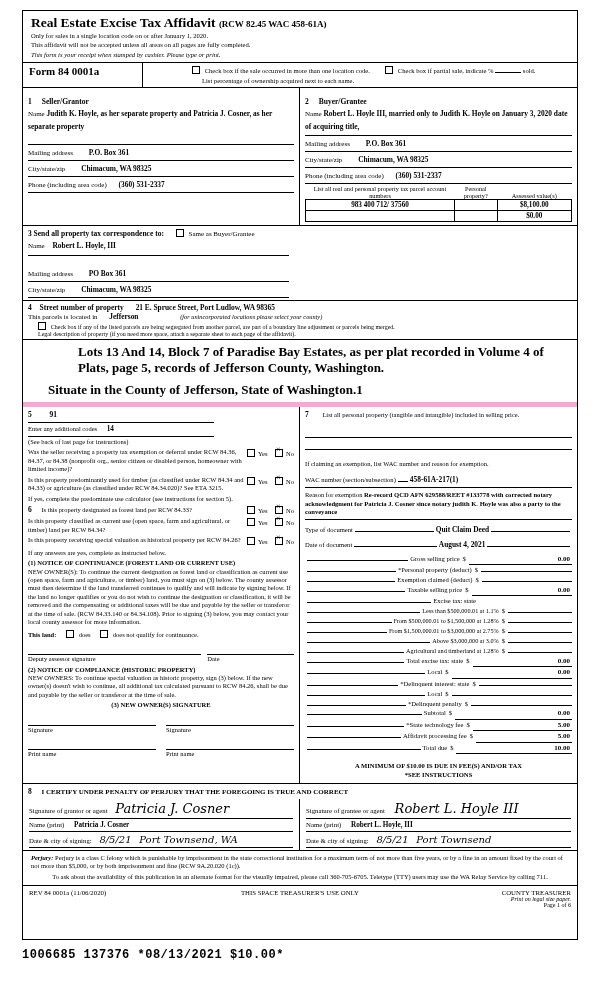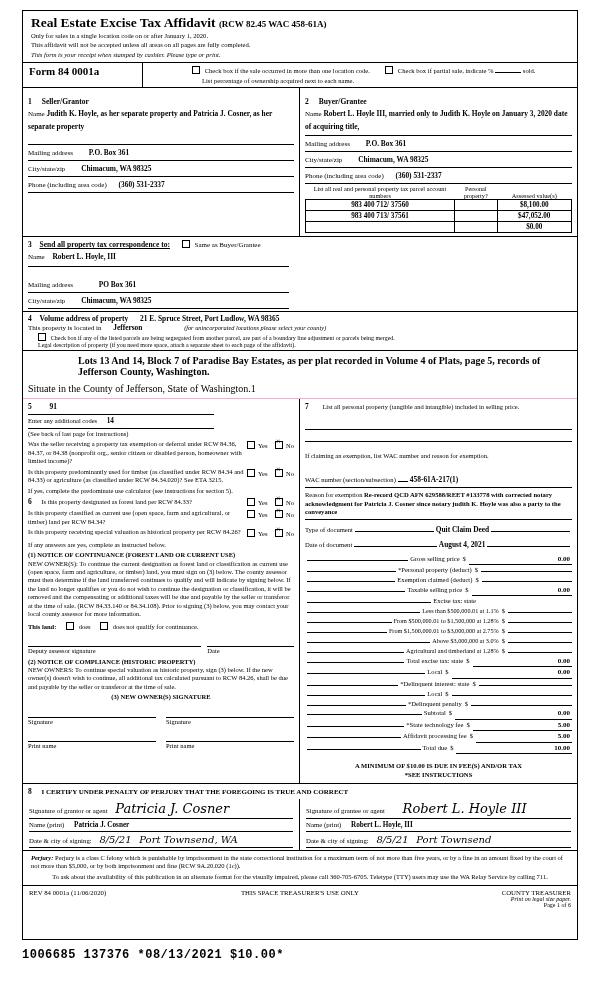--- a/index.html
+++ b/index.html
@@ -33,21 +33,21 @@
   .secnum{font-weight:bold;font-size:7.5px;}
   .lbl{font-size:7px;}
   .fieldline{font-size:7.2px;line-height:1.55;}
   .val{font-weight:bold;font-size:7.4px;}
   .under{border-bottom:1px solid #000;}
   table.tax{width:100%;border-collapse:collapse;font-size:6.6px;margin-top:1px;}
   table.tax th{font-weight:normal;font-size:6.3px;text-align:center;padding:0 1px;vertical-align:bottom;}
   table.tax td{border:1px solid #000;height:10px;font-size:7.2px;font-weight:bold;text-align:center;padding:0 2px;}
   .sec3{border-bottom:1px solid #000;padding:2px 5px;}
   .sec4{border-bottom:1px solid #000;padding:2px 5px;font-size:7px;}
-  .legal{padding:4px 5px 4px 5px;border-bottom:1px solid #f9a8d4;font-size:10px;}
+  .legal{padding:4px 5px 4px 5px;border-bottom:5px solid #f9a8d4;font-size:13px;}
   .legal .lp{margin-left:50px;font-weight:bold;}
   .body2{display:flex;}
   .bcol{width:50%;box-sizing:border-box;padding:3px 5px;font-size:6.5px;line-height:1.3;}
   .bcol.left{border-right:1px solid #000;font-family:Liberation Serif, serif;}
   .q{margin-top:2px;}
   .yn{float:right;white-space:nowrap;font-size:6.5px;}
   .clr{clear:both;}
   .smallb{font-weight:bold;}
   .dline{flex:1;border-bottom:1px solid #000;text-align:right;font-weight:bold;font-size:7px;padding-right:2px;}
   .sig-sec{border-top:1px solid #000;display:flex;}
@@ -168,79 +168,74 @@
             <th style="width:56%;">List all real and personal property tax parcel account numbers</th>
             <th style="width:16%;">Personal property?</th>
             <th style="width:28%;">Assessed value(s)</th>
           </tr>
           <tr>
             <td>983 400 712/ 37560</td>
             <td></td>
             <td>$8,100.00</td>
           </tr>
           <tr>
-            <td>983 400 713/ 37561</td>
-            <td></td>
-            <td>$47,052.00</td>
-          </tr>
-          <tr>
             <td></td>
             <td></td>
             <td>$0.00</td>
           </tr>
         </tbody>
           </table>
       </div>
     </div>
 
     <div class="sec3">
       <div class="fieldline">
         <span class="secnum">3</span>
-        <span class="secnum" style="margin-left:6px;text-decoration:underline;">Send all property tax correspondence to:</span>
+        <span class="secnum" style="">Send all property tax correspondence to:</span>
         <span style="margin-left:10px;" class="cb"></span>
         <span class="lbl">Same as Buyer/Grantee</span>
       </div>
       <div class="fieldline">
         <span class="lbl">Name</span>
         <span class="val" style="margin-left:6px;">Robert L. Hoyle, III</span>
       </div>
       <div class="under" style="height:1px;margin:1px 0 12px 0;width:48%;"></div>
       <div class="fieldline">
         <span class="lbl">Mailing address</span>
-        <span class="val" style="margin-left:24px;">PO Box 361</span>
+        <span class="val" style="margin-left:14px;">PO Box 361</span>
       </div>
       <div class="under" style="height:1px;margin:0 0 2px 0;width:48%;"></div>
       <div class="fieldline">
         <span class="lbl">City/state/zip</span>
         <span class="val" style="margin-left:14px;">Chimacum, WA 98325</span>
       </div>
       <div class="under" style="height:1px;margin:0;width:48%;"></div>
     </div>
 
     <div class="sec4">
       <div>
         <span class="secnum">4</span>
-        <span class="secnum" style="margin-left:6px;">Volume address of property</span>
+        <span class="secnum" style="margin-left:6px;">Street number of property</span>
         <span class="val" style="margin-left:10px;">21 E. Spruce Street, Port Ludlow, WA 98365</span>
       </div>
       <div>
-        <span class="lbl">This property is located in</span>
+        <span class="lbl">This parcels is located in</span>
         <span class="val" style="margin-left:10px;">Jefferson</span>
         <span class="note-ital" style="margin-left:40px;">(for unincorporated locations please select your county)</span>
       </div>
       <div style="padding-left:10px;">
         <span class="cb"></span>
         <span class="tiny">Check box if any of the listed parcels are being segregated from another parcel, are part of a boundary line adjustment or parcels being merged.</span>
       </div>
       <div style="padding-left:10px;" class="tiny">Legal description of property (if you need more space, attach a separate sheet to each page of the affidavit).</div>
     </div>
 
     <div class="legal">
       <div class="lp">Lots 13 And 14, Block 7 of Paradise Bay Estates, as per plat recorded in Volume 4 of Plats, page 5, records of Jefferson County, Washington.</div>
-      <div style="margin-top:6px;font-weight:normal;">Situate in the County of Jefferson, State of Washington.1</div>
+      <div style="margin-left:20px;margin-top:6px;font-weight:bold;">Situate in the County of Jefferson, State of Washington.1</div>
     </div>
 
     <div class="body2">
 
       <div class="bcol left">
         <div>
           <span class="secnum">5</span>
           <span class="smallb" style="margin-left:16px;font-size:7.5px;">91</span>
         </div>
         <div class="under" style="height:1px;margin:1px 0 2px 0;width:70%;"></div>
@@ -348,21 +343,21 @@
       <div class="bcol">
         <div>
           <span class="secnum">7</span>
           <span style="margin-left:12px;">List all personal property (tangible and intangible) included in selling price.</span>
         </div>
         <div class="under" style="height:1px;margin:16px 0 2px 0;"></div>
         <div class="under" style="height:1px;margin:10px 0 2px 0;"></div>
 
         <div class="q" style="margin-top:10px;">If claiming an exemption, list WAC number and reason for exemption.</div>
 
-        <div class="lineitem" style="margin-top:14px;">
+        <div class="lineitem" style="margin-top:6px;">
           <span class="nm">WAC number (section/subsection)</span>
           <span class="ln" style="max-width:10px;"></span>
           <span class="wacbox">458-61A-217(1)</span>
         </div>
         <div class="under" style="height:1px;margin:1px 0 3px 0;"></div>
 
         <div>
           <span>Reason for exemption</span>
           <span class="redbox">Re-record QCD AFN 629588/REET #133778 with corrected notary acknowledgment for Patricia J. Cosner since notary judith K. Hoyle was also a party to the conveyance</span>
         </div>
@@ -522,21 +517,21 @@
           <div style="font-size:6.8px;">
             <span>Date &amp; city of signing:</span>
             <span class="hand2" style="margin-left:6px;">8/5/21</span>
             <span class="hand2" style="margin-left:6px;">Port Townsend, WA</span>
           </div>
           <div class="under" style="height:1px;margin:1px 0 0 0;"></div>
         </div>
         <div class="sig-col">
           <div style="font-size:6.8px;">
             <span>Signature of grantee or agent</span>
-            <span class="hand" style="margin-left:16px;font-style:italic;">Robert L. Hoyle III</span>
+            <span class="hand" style="margin-left:8px;font-style:italic;">Robert L. Hoyle III</span>
           </div>
           <div class="under" style="height:1px;margin:1px 0 2px 0;"></div>
           <div style="font-size:6.8px;">
             <span>Name (print)</span>
             <span class="smallb" style="margin-left:8px;font-size:7.2px;">Robert L. Hoyle, III</span>
           </div>
           <div class="under" style="height:1px;margin:1px 0 2px 0;"></div>
           <div style="font-size:6.8px;">
             <span>Date &amp; city of signing:</span>
             <span class="hand2" style="margin-left:6px;">8/5/21</span>

